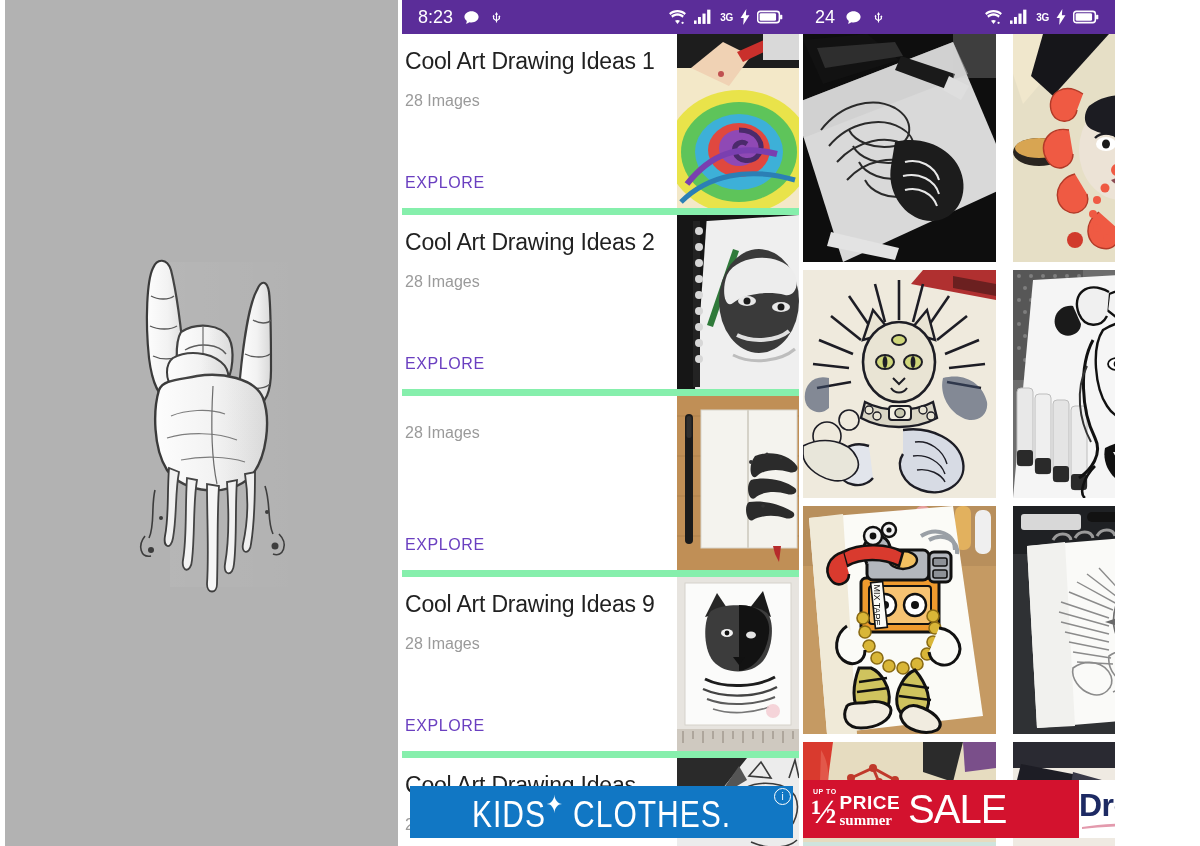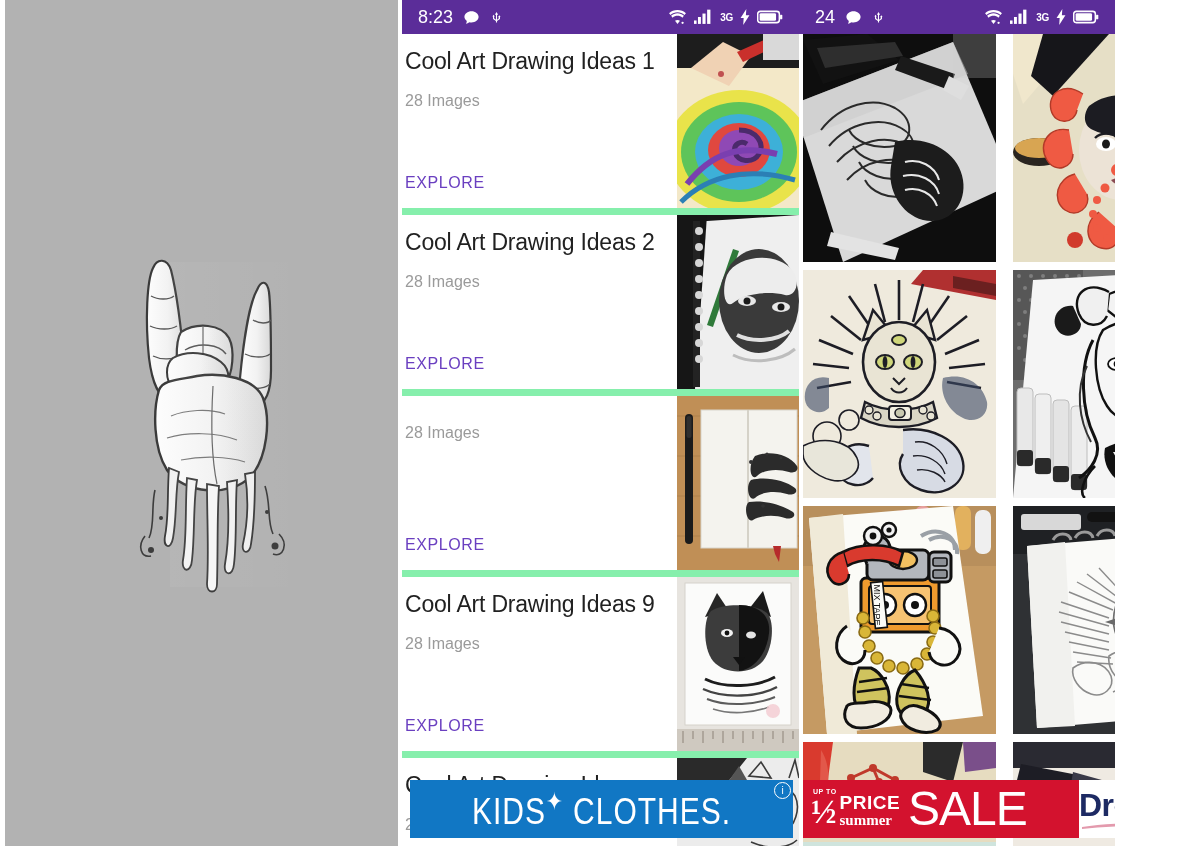--- a/index.html
+++ b/index.html
@@ -130,21 +130,21 @@
   }
   .partial-col{
     position:absolute;left:-4px;top:34px;width:5px;bottom:0;
     overflow:hidden;
   }
   .partial-slice{width:5px;height:228px;margin-bottom:8px;}
 
   
   .ad-left{
     position:absolute;left:8px;right:6px;bottom:8px;
-    height:58px;
+    height:52px;
     background:#1177c4;
     display:flex;align-items:center;justify-content:center;
     overflow:hidden;
     z-index:20;
   }
   .ad-left .ad-text{
     color:#ffffff;
     font-size:30px;
     letter-spacing:1px;
     font-weight:400;
@@ -185,21 +185,21 @@
     font-family:"Liberation Serif", serif;
     margin-top:6px;
   }
   .ad-pricecol{
     display:flex;flex-direction:column;justify-content:center;
     margin-left:3px;margin-top:4px;
   }
   .ad-price{color:#ffffff;font-size:19px;font-weight:700;line-height:18px;letter-spacing:0.5px;}
   .ad-summer{color:#ffffff;font-size:15px;font-weight:700;line-height:16px;font-family:"Liberation Serif", serif;font-style:normal;}
   .ad-sale{
-    color:#ffffff;font-size:48px;font-weight:400;line-height:1;
+    color:#ffffff;font-size:40px;font-weight:400;line-height:1;
     margin-left:8px;letter-spacing:-1px;
   }
   .ad-dreams{
     flex:1 1 auto;display:flex;flex-direction:column;
     align-items:center;justify-content:center;position:relative;
   }
   .dreams-word{
     color:#1d2a63;font-size:32px;font-weight:700;
     font-family:Liberation Sans, sans-serif;letter-spacing:-0.5px;line-height:1;
   }

